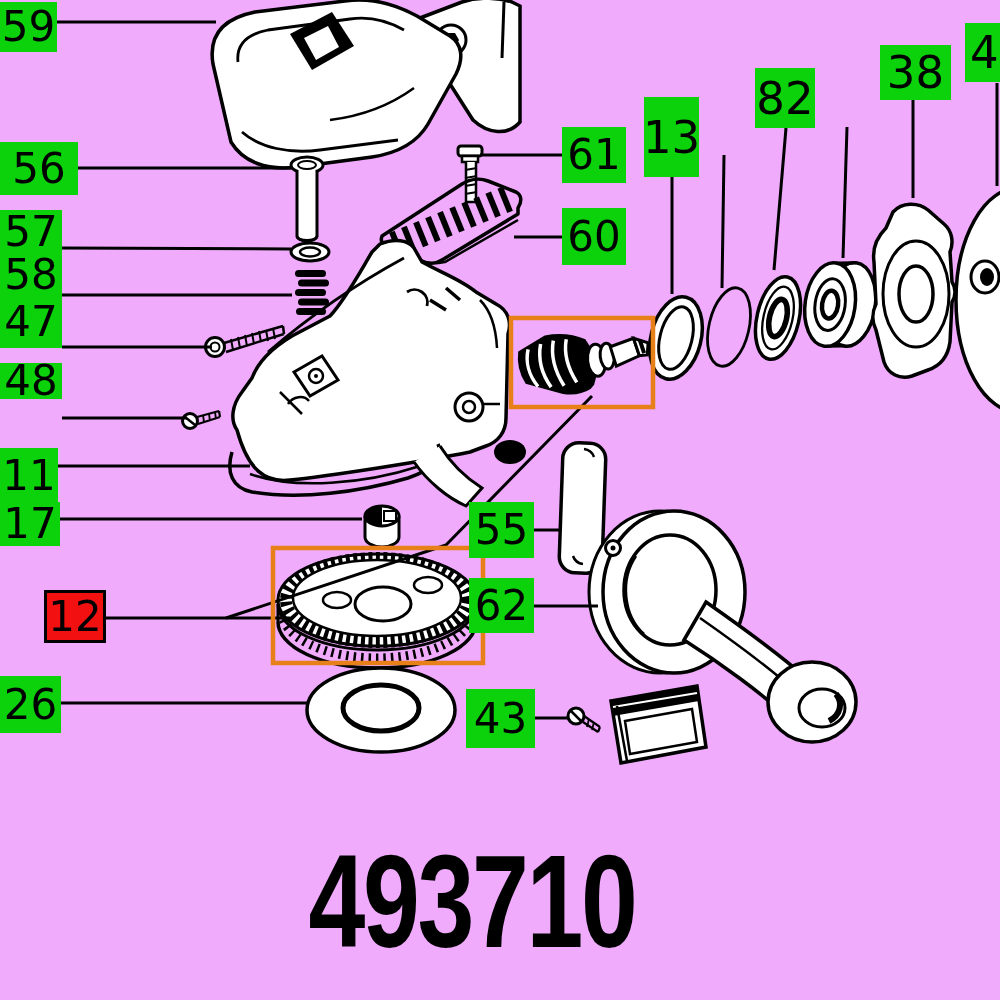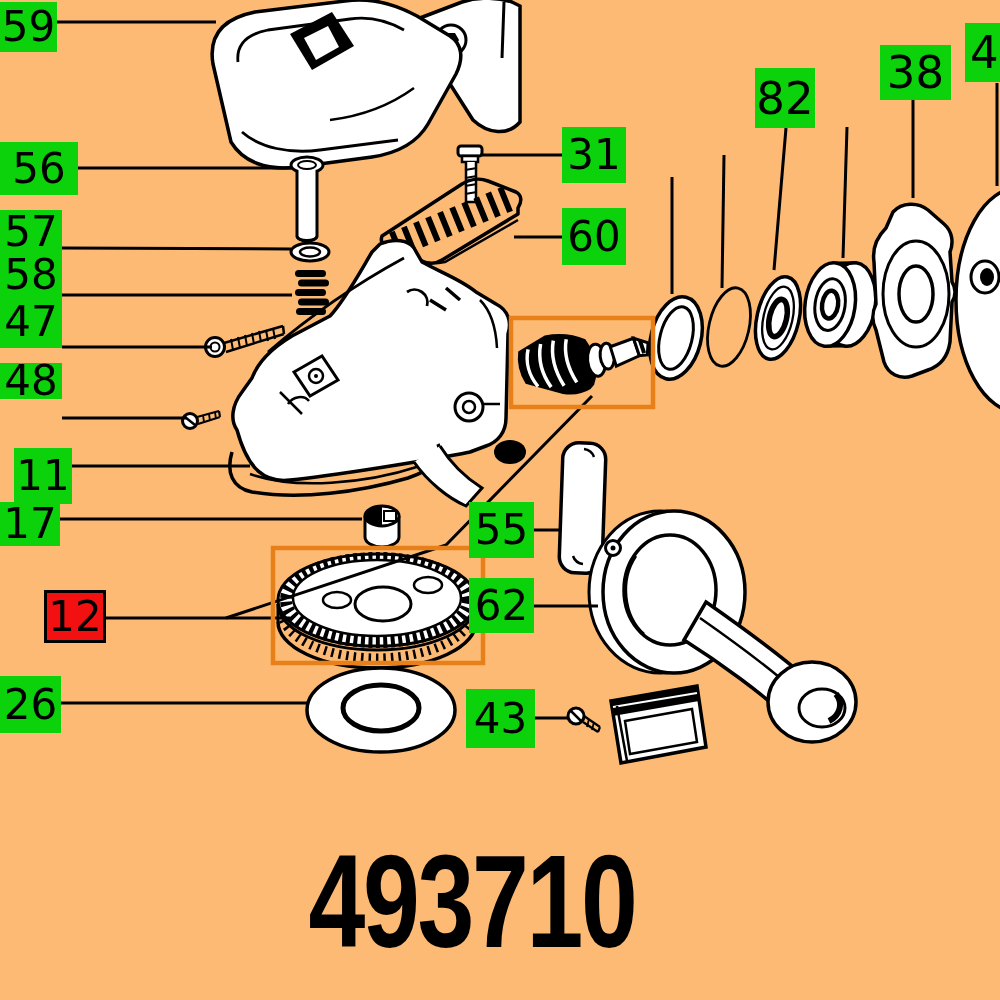--- a/index.html
+++ b/index.html
@@ -1,16 +1,16 @@
 <!DOCTYPE html>
 <html><head>
 <meta charset="utf-8">
 <style>
   html,body{margin:0;padding:0;background:#fff;}
-  .stage{position:relative;width:1000px;height:1000px;background:#fdba74;overflow:hidden;
+  .stage{position:relative;width:1000px;height:1000px;background:#f0abfc;overflow:hidden;
          font-family:"DejaVu Sans",sans-serif;}
   svg{position:absolute;left:0;top:0;}
   .lbl{position:absolute;display:flex;align-items:center;justify-content:center;
        font-size:42px;line-height:1;color:#000;cursor:pointer;box-sizing:border-box;}
   .lbl.green{background:#0bd20b;}
   .lbl.red{background:#f21010;border:3px solid #000;margin-left:44px;}
   .lbl.cascade{font-size:45px;}
   .lbl.cut{justify-content:flex-start;padding-left:5px;}
   .partnum{position:absolute;left:0;top:826px;width:944px;text-align:center;
            font-family:"Liberation Sans",sans-serif;font-weight:bold;font-size:131px;
@@ -232,28 +232,29 @@
     <rect x="511" y="318" width="142" height="89" stroke="#e8801a" stroke-width="4.5"></rect>
     <rect x="273" y="548" width="210" height="115" stroke="#e8801a" stroke-width="4.5"></rect>
   </svg>
 
   <div class="lbl green" style="left:0;top:2px;width:57px;height:50px">59</div>
   <div class="lbl green" style="left:0;top:142px;width:78px;height:53px">56</div>
   <div class="lbl green" style="left:0;top:210px;width:62px;height:43px">57</div>
   <div class="lbl green" style="left:0;top:253px;width:62px;height:43px">58</div>
   <div class="lbl green" style="left:0;top:296px;width:62px;height:52px">47</div>
   <div class="lbl green" style="left:0;top:363px;width:62px;height:36px">48</div>
-  <div class="lbl green" style="left:14px;top:448px;width:58px;height:56px">11</div>
+  <div class="lbl green" style="left:0;top:448px;width:58px;height:56px">11</div>
   <div class="lbl green" style="left:0;top:502px;width:60px;height:44px">17</div>
   <div class="lbl red" style="left:0;top:590px;width:62px;height:53px">12</div>
   <div class="lbl green" style="left:0;top:676px;width:61px;height:57px">26</div>
 
-  <div class="lbl green" style="left:562px;top:127px;width:64px;height:56px">31</div>
+  <div class="lbl green" style="left:562px;top:127px;width:64px;height:56px">61</div>
   <div class="lbl green" style="left:562px;top:208px;width:64px;height:57px">60</div>
 
+  <div class="lbl green cascade" style="left:644px;top:97px;width:55px;height:80px">13</div>
   <div class="lbl green cascade" style="left:755px;top:68px;width:60px;height:60px">82</div>
   <div class="lbl green cascade" style="left:880px;top:45px;width:71px;height:55px">38</div>
   <div class="lbl green cascade cut" style="left:965px;top:23px;width:35px;height:59px">4</div>
 
   <div class="lbl green" style="left:469px;top:502px;width:65px;height:56px">55</div>
   <div class="lbl green" style="left:469px;top:578px;width:65px;height:55px">62</div>
   <div class="lbl green" style="left:466px;top:689px;width:69px;height:59px">43</div>
 
   <div class="partnum">493710</div>
 </div>

